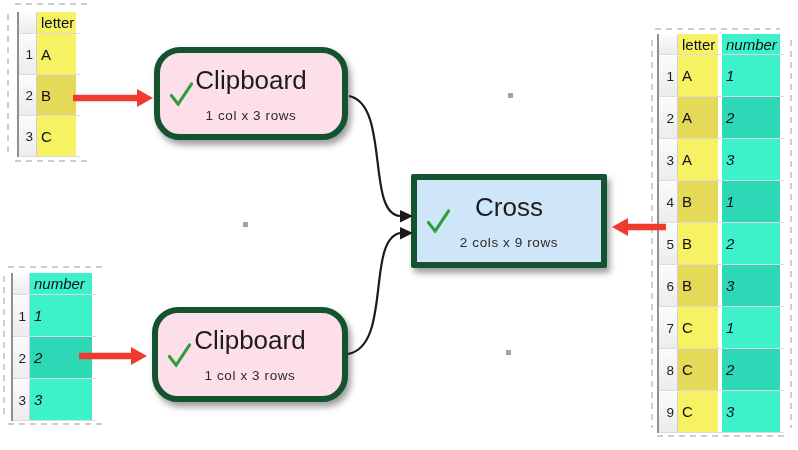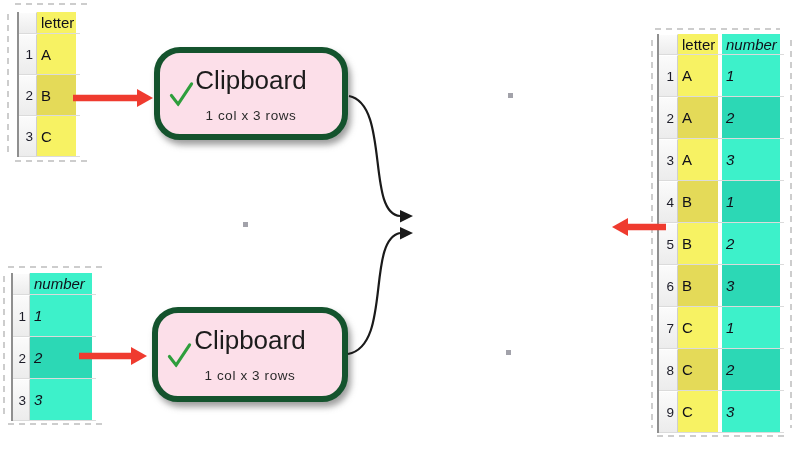--- a/index.html
+++ b/index.html
@@ -196,20 +196,27 @@
   </div>
 
   <div id="node-clipboard-bottom" class="node node-pink">
     <svg class="check" viewBox="0 0 26 26">
         <path d="M2.5 14.5 L9.5 23.5 L23.5 2.5"></path>
       </svg>
     <div class="node-title">Clipboard</div>
     <div class="node-sub">1 col x 3 rows</div>
   </div>
 
+  <div id="node-cross" class="node node-blue">
+    <svg class="check" viewBox="0 0 26 26">
+        <path d="M2.5 14.5 L9.5 23.5 L23.5 2.5"></path>
+      </svg>
+    <div class="node-title">Cross</div>
+    <div class="node-sub">2 cols x 9 rows</div>
+  </div>
 
   <svg id="overlay" width="798" height="450" viewBox="0 0 798 450">
     <path class="conn" d="M 349 96 C 390 104, 366 214, 400 216"></path>
     <polygon class="conn-head" points="400,210 413,216 400,222.5"></polygon>
     <path class="conn" d="M 348 354 C 392 346, 366 240, 400 233"></path>
     <polygon class="conn-head" points="400,227 413,233 400,239.5"></polygon>
 
     <line class="red-shaft" x1="73" y1="98" x2="138" y2="98"></line>
     <polygon class="red-head" points="137,89 153,98 137,107"></polygon>
 

